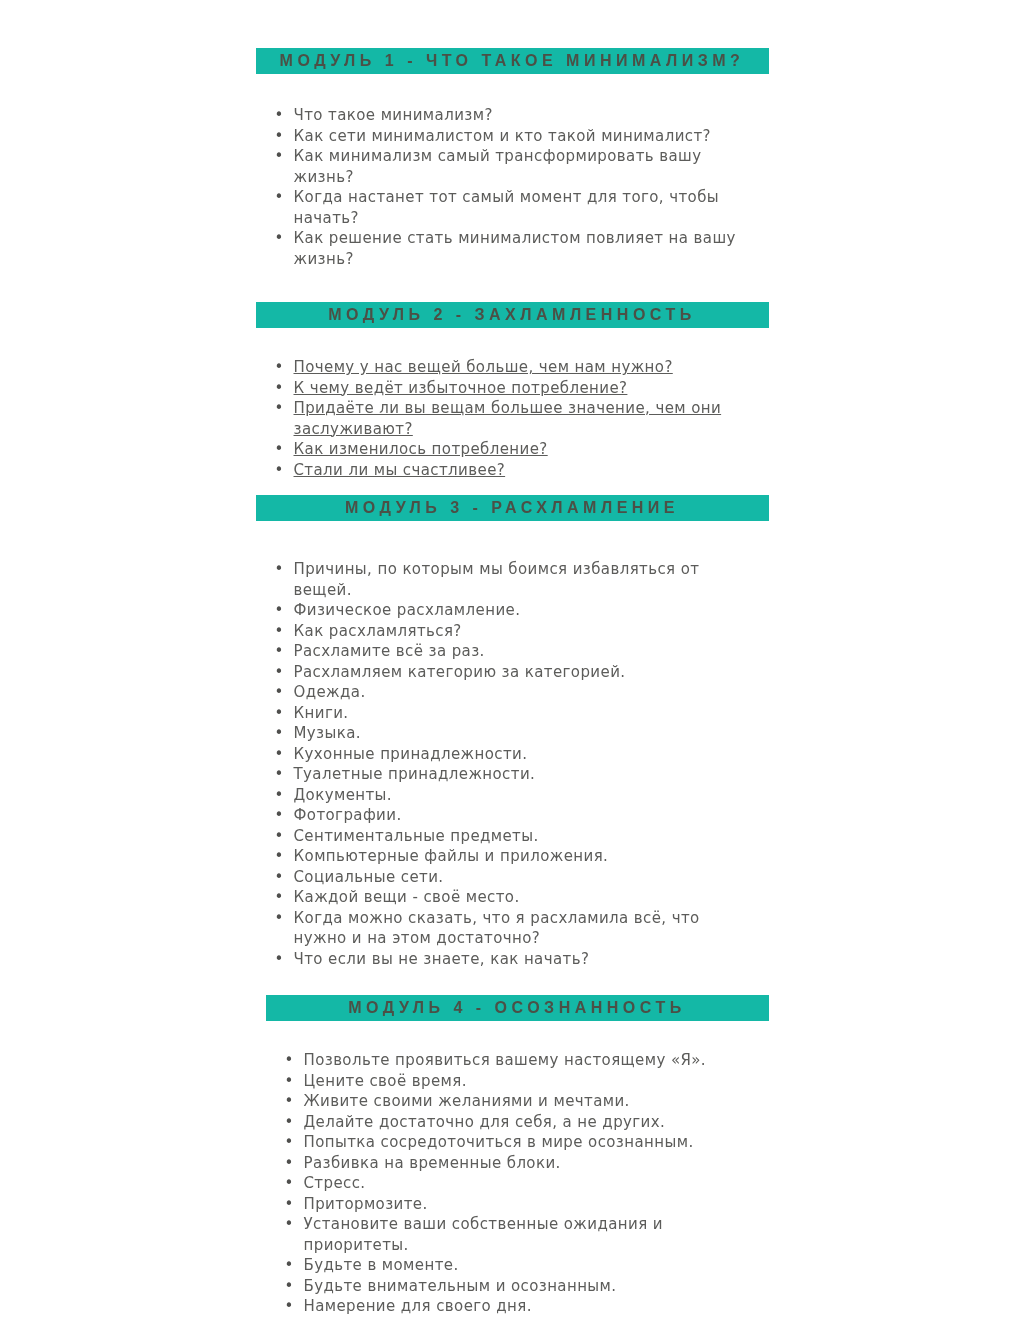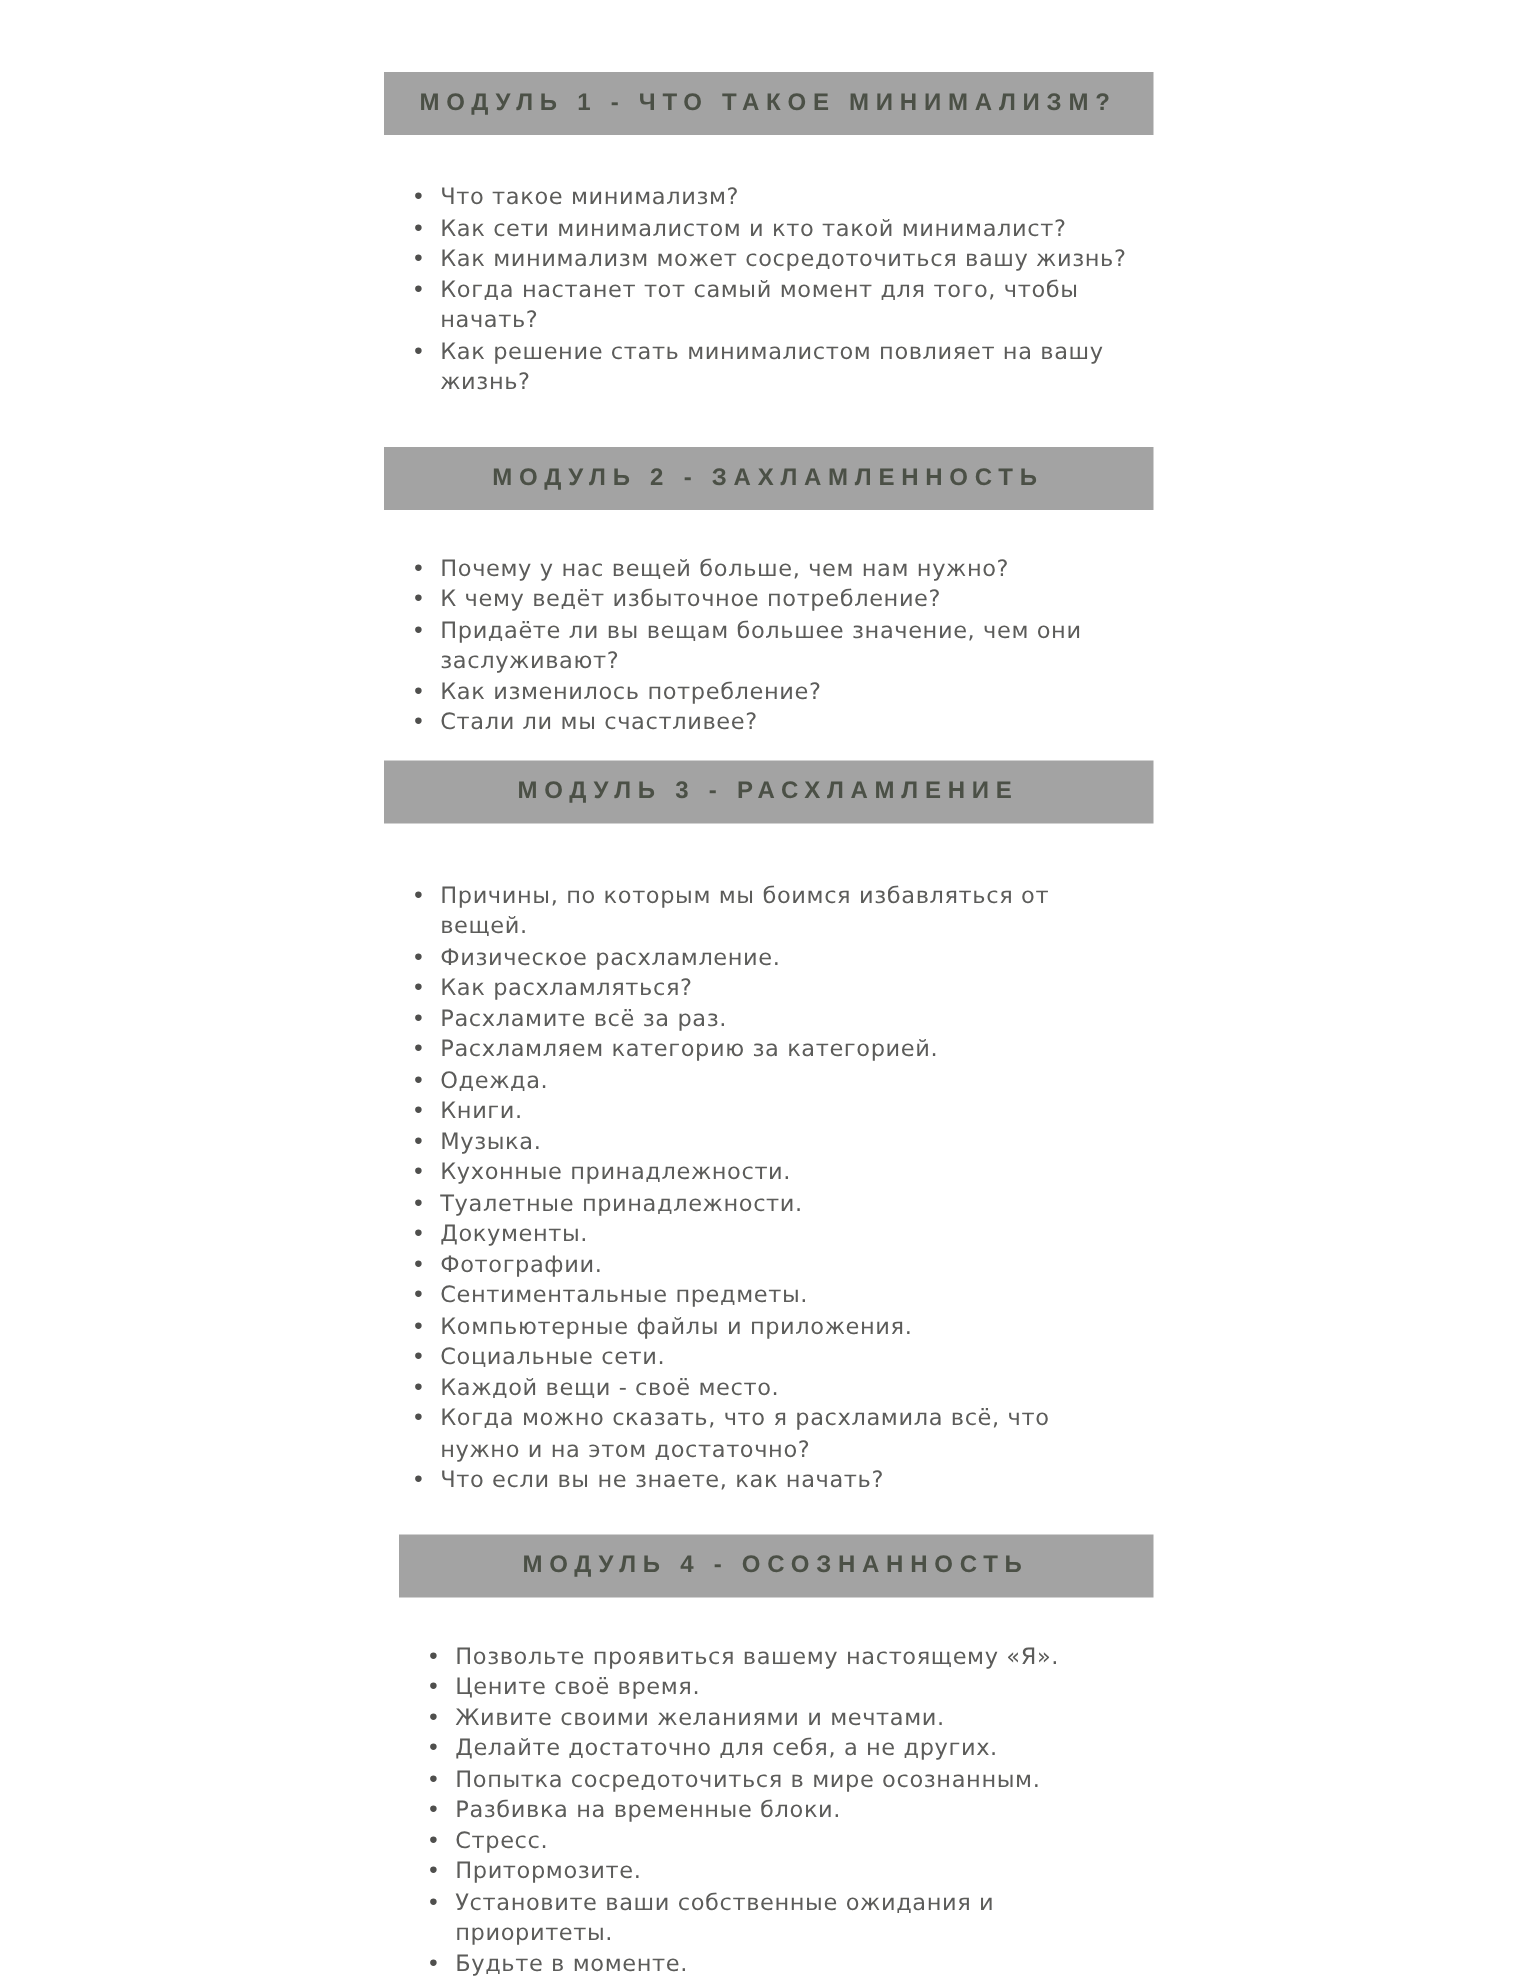--- a/index.html
+++ b/index.html
@@ -17,22 +17,22 @@
     width: 1024px;
     height: 1322px;
     background: #ffffff;
     position: relative;
   }
   .content-column {
     width: 513px;
     margin: 0 auto;
   }
   .module-header {
-    height: 42px;
-    background: #a3a3a3;
+    height: 26px;
+    background: #14b8a6;
     display: flex;
     align-items: center;
     justify-content: center;
     text-align: right;
   }
   .module-title {
     color: #4b5046;
     font-size: 16px;
     font-weight: 700;
     letter-spacing: 4.5px;
@@ -56,41 +56,41 @@
     content: "\2022";
     position: absolute;
     left: 4px;
     top: 0;
     color: #4f4f4d;
   }
   
   .module-1 .module-header { margin-top: 48px; }
   .module-1 .module-list   { margin-top: 31px; }
   .module-2 .module-header { margin-top: 33px; }
-  .module-2 .module-list   { margin-top: 29px; }
+  .module-2 .module-list   { margin-top: 29px; text-decoration: underline; }
   .module-3 .module-header { margin-top: 13px; }
   .module-3 .module-list   { margin-top: 38px; }
   .module-4 .module-header { margin-top: 26px; }
   .module-4 .module-list   { margin-top: 29px; }
   .module-4 { margin-left: 10px; }
 </style>
 </head>
 <body>
 
 <div class="page">
   <div class="content-column">
 
     <section class="module module-1">
       <div class="module-header">
         <span class="module-title">МОДУЛЬ 1 - ЧТО ТАКОЕ МИНИМАЛИЗМ?</span>
       </div>
       <ul class="module-list">
           <li>Что такое минимализм?</li>
           <li>Как сети минималистом и кто такой минималист?</li>
-          <li>Как минимализм может сосредоточиться вашу жизнь?</li>
+          <li>Как минимализм самый трансформировать вашу жизнь?</li>
           <li>Когда настанет тот самый момент для того, чтобы начать?</li>
           <li>Как решение стать минималистом повлияет на вашу жизнь?</li>
         </ul>
     </section>
 
     <section class="module module-2">
       <div class="module-header">
         <span class="module-title">МОДУЛЬ 2 - ЗАХЛАМЛЕННОСТЬ</span>
       </div>
       <ul class="module-list">

